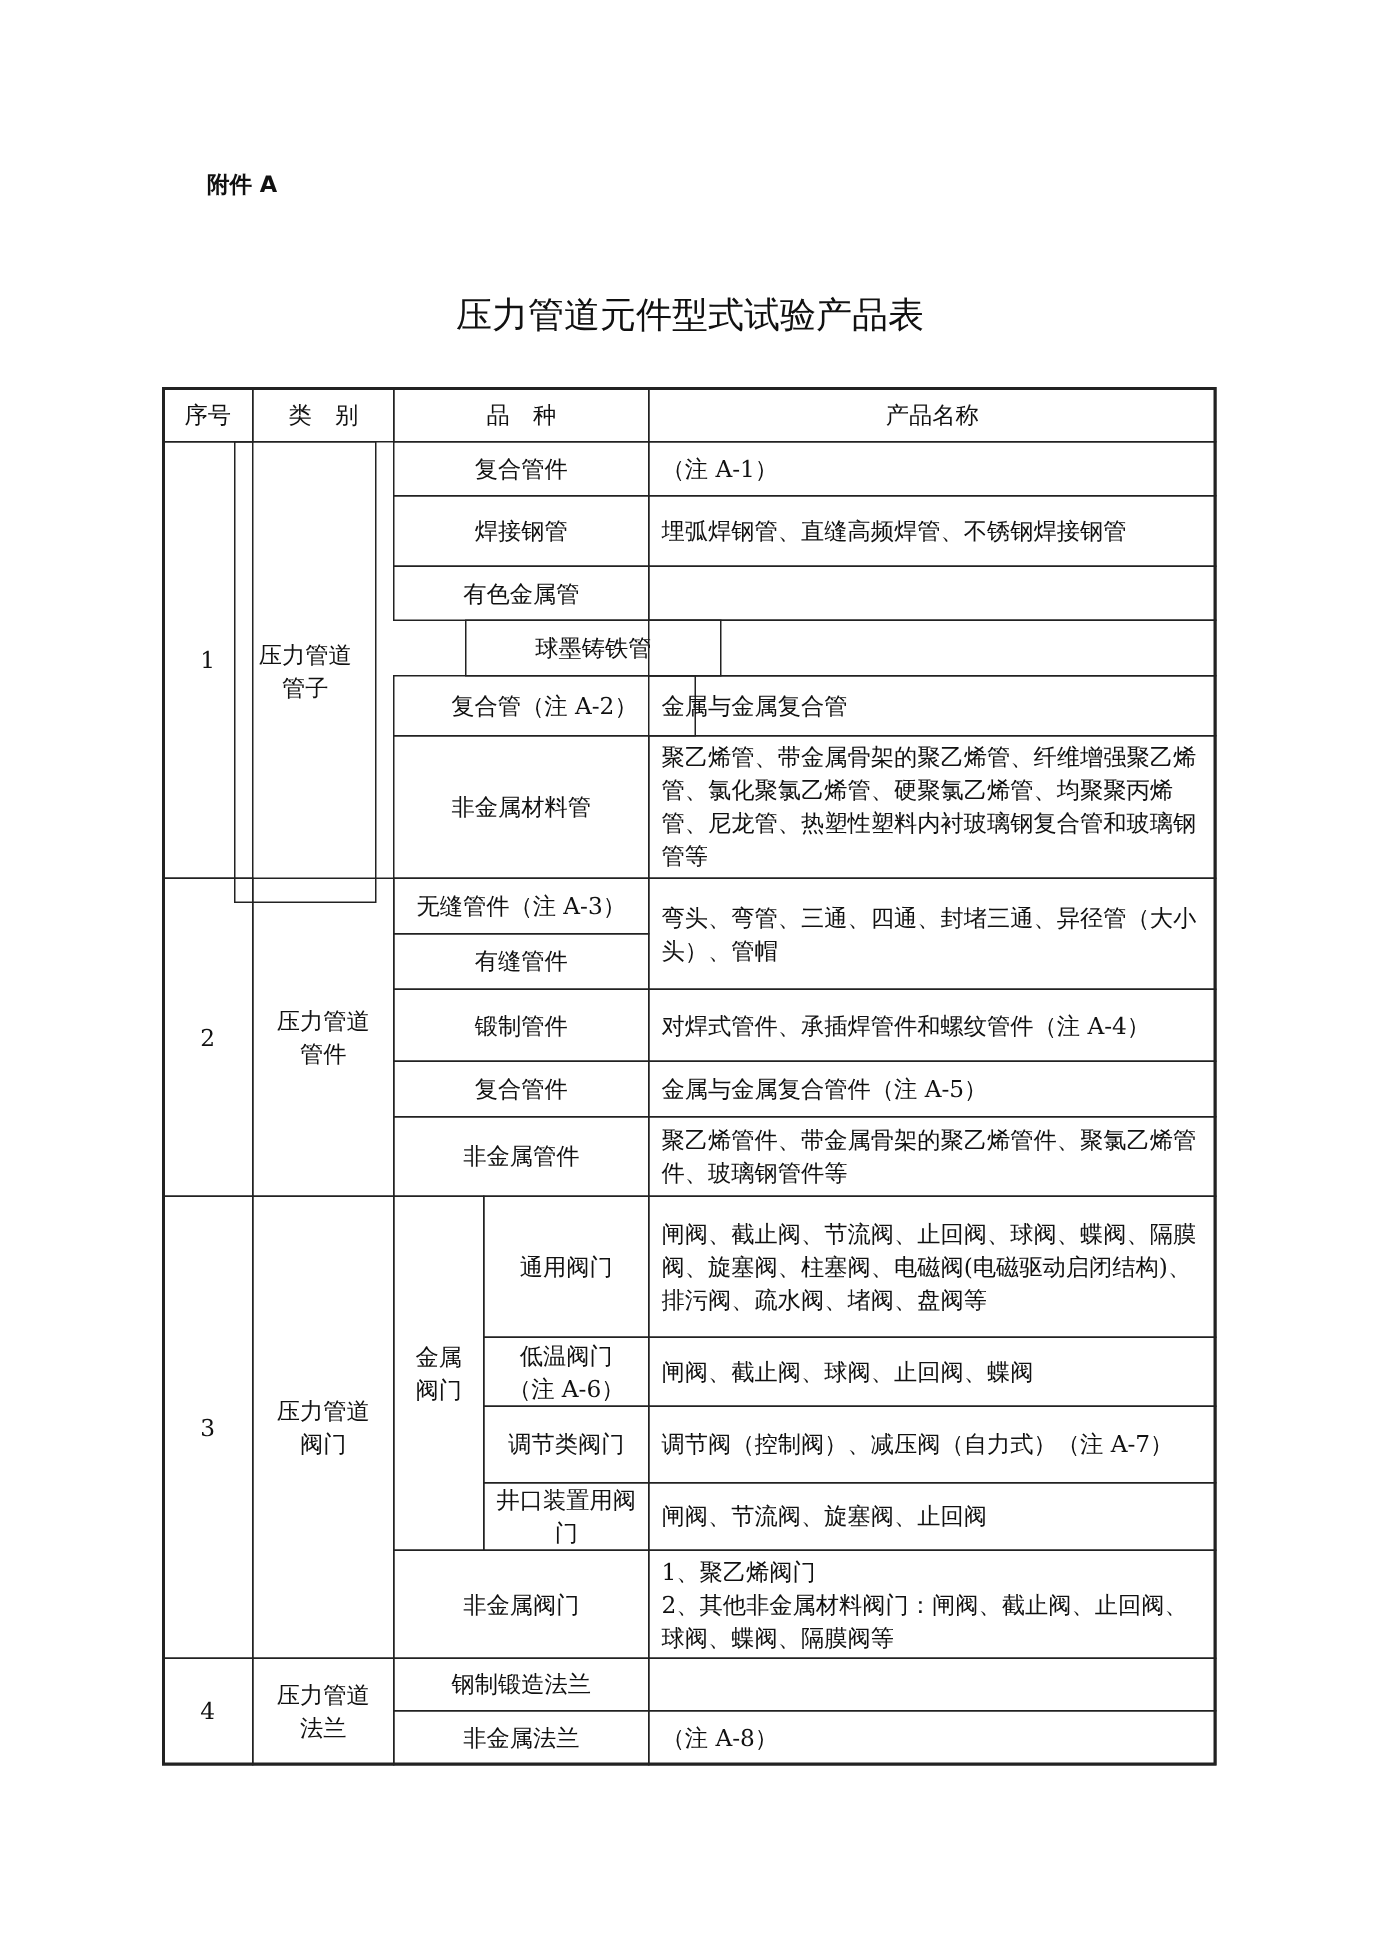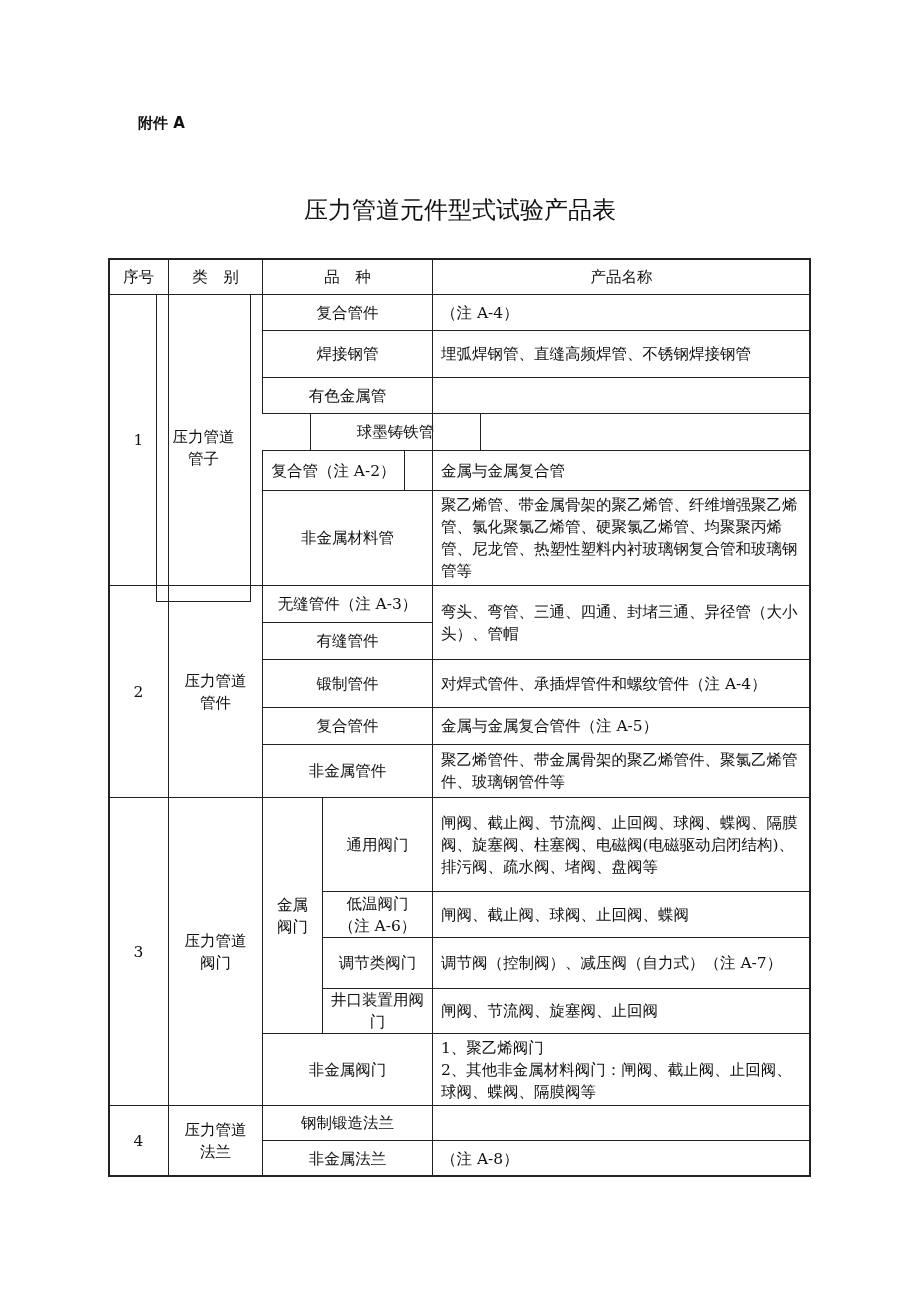--- a/index.html
+++ b/index.html
@@ -21,28 +21,28 @@
 <div>
 
   <div class="cell c" style="left:108px;top:258px;width:61px;height:37px;">序号</div>
   <div class="cell c" style="left:168px;top:258px;width:95px;height:37px;">类　别</div>
   <div class="cell c" style="left:262px;top:258px;width:171px;height:37px;">品　种</div>
   <div class="cell c" style="left:432px;top:258px;width:379px;height:37px;">产品名称</div>
 
   <div class="cell c" style="left:108px;top:294px;width:61px;height:292px;">1</div>
   <div class="cell c" style="left:156px;top:294px;width:95px;height:308px;padding:0 14px;">压力管道管子</div>
   <div class="cell c" style="left:262px;top:294px;width:171px;height:37px;">复合管件</div>
-  <div class="cell l" style="left:432px;top:294px;width:379px;height:37px;">（注 A-4）</div>
+  <div class="cell l" style="left:432px;top:294px;width:379px;height:37px;">（注 A-1）</div>
   <div class="cell c" style="left:262px;top:330px;width:171px;height:48px;">焊接钢管</div>
   <div class="cell l" style="left:432px;top:330px;width:379px;height:48px;">埋弧焊钢管、直缝高频焊管、不锈钢焊接钢管</div>
   <div class="cell c" style="left:262px;top:377px;width:171px;height:37px;">有色金属管</div>
   <div class="cell l" style="left:432px;top:377px;width:379px;height:37px;"></div>
   <div class="cell c" style="left:262px;top:413px;width:171px;height:38px;margin-left:48px;">球墨铸铁管</div>
   <div class="cell l" style="left:432px;top:413px;width:379px;height:38px;"></div>
-  <div class="cell c" style="left:262px;top:450px;width:143px;height:41px;">复合管（注 A-2）</div>
+  <div class="cell c" style="left:262px;top:450px;width:202px;height:41px;">复合管（注 A-2）</div>
   <div class="cell l" style="left:432px;top:450px;width:379px;height:41px;">金属与金属复合管</div>
   <div class="cell c" style="left:262px;top:490px;width:171px;height:96px;text-align:center;">非金属材料管</div>
   <div class="cell l" style="left:432px;top:490px;width:379px;height:96px;">聚乙烯管、带金属骨架的聚乙烯管、纤维增强聚乙烯管、氯化聚氯乙烯管、硬聚氯乙烯管、均聚聚丙烯管、尼龙管、热塑性塑料内衬玻璃钢复合管和玻璃钢管等</div>
 
   <div class="cell c" style="left:108px;top:585px;width:61px;height:213px;">2</div>
   <div class="cell c" style="left:168px;top:585px;width:95px;height:213px;padding:0 14px;">压力管道管件</div>
   <div class="cell c" style="left:262px;top:585px;width:171px;height:38px;">无缝管件（注 A-3）</div>
   <div class="cell c" style="left:262px;top:622px;width:171px;height:38px;">有缝管件</div>
   <div class="cell l" style="left:432px;top:585px;width:379px;height:75px;">弯头、弯管、三通、四通、封堵三通、异径管（大小头）、管帽</div>
   <div class="cell c" style="left:262px;top:659px;width:171px;height:49px;">锻制管件</div>

